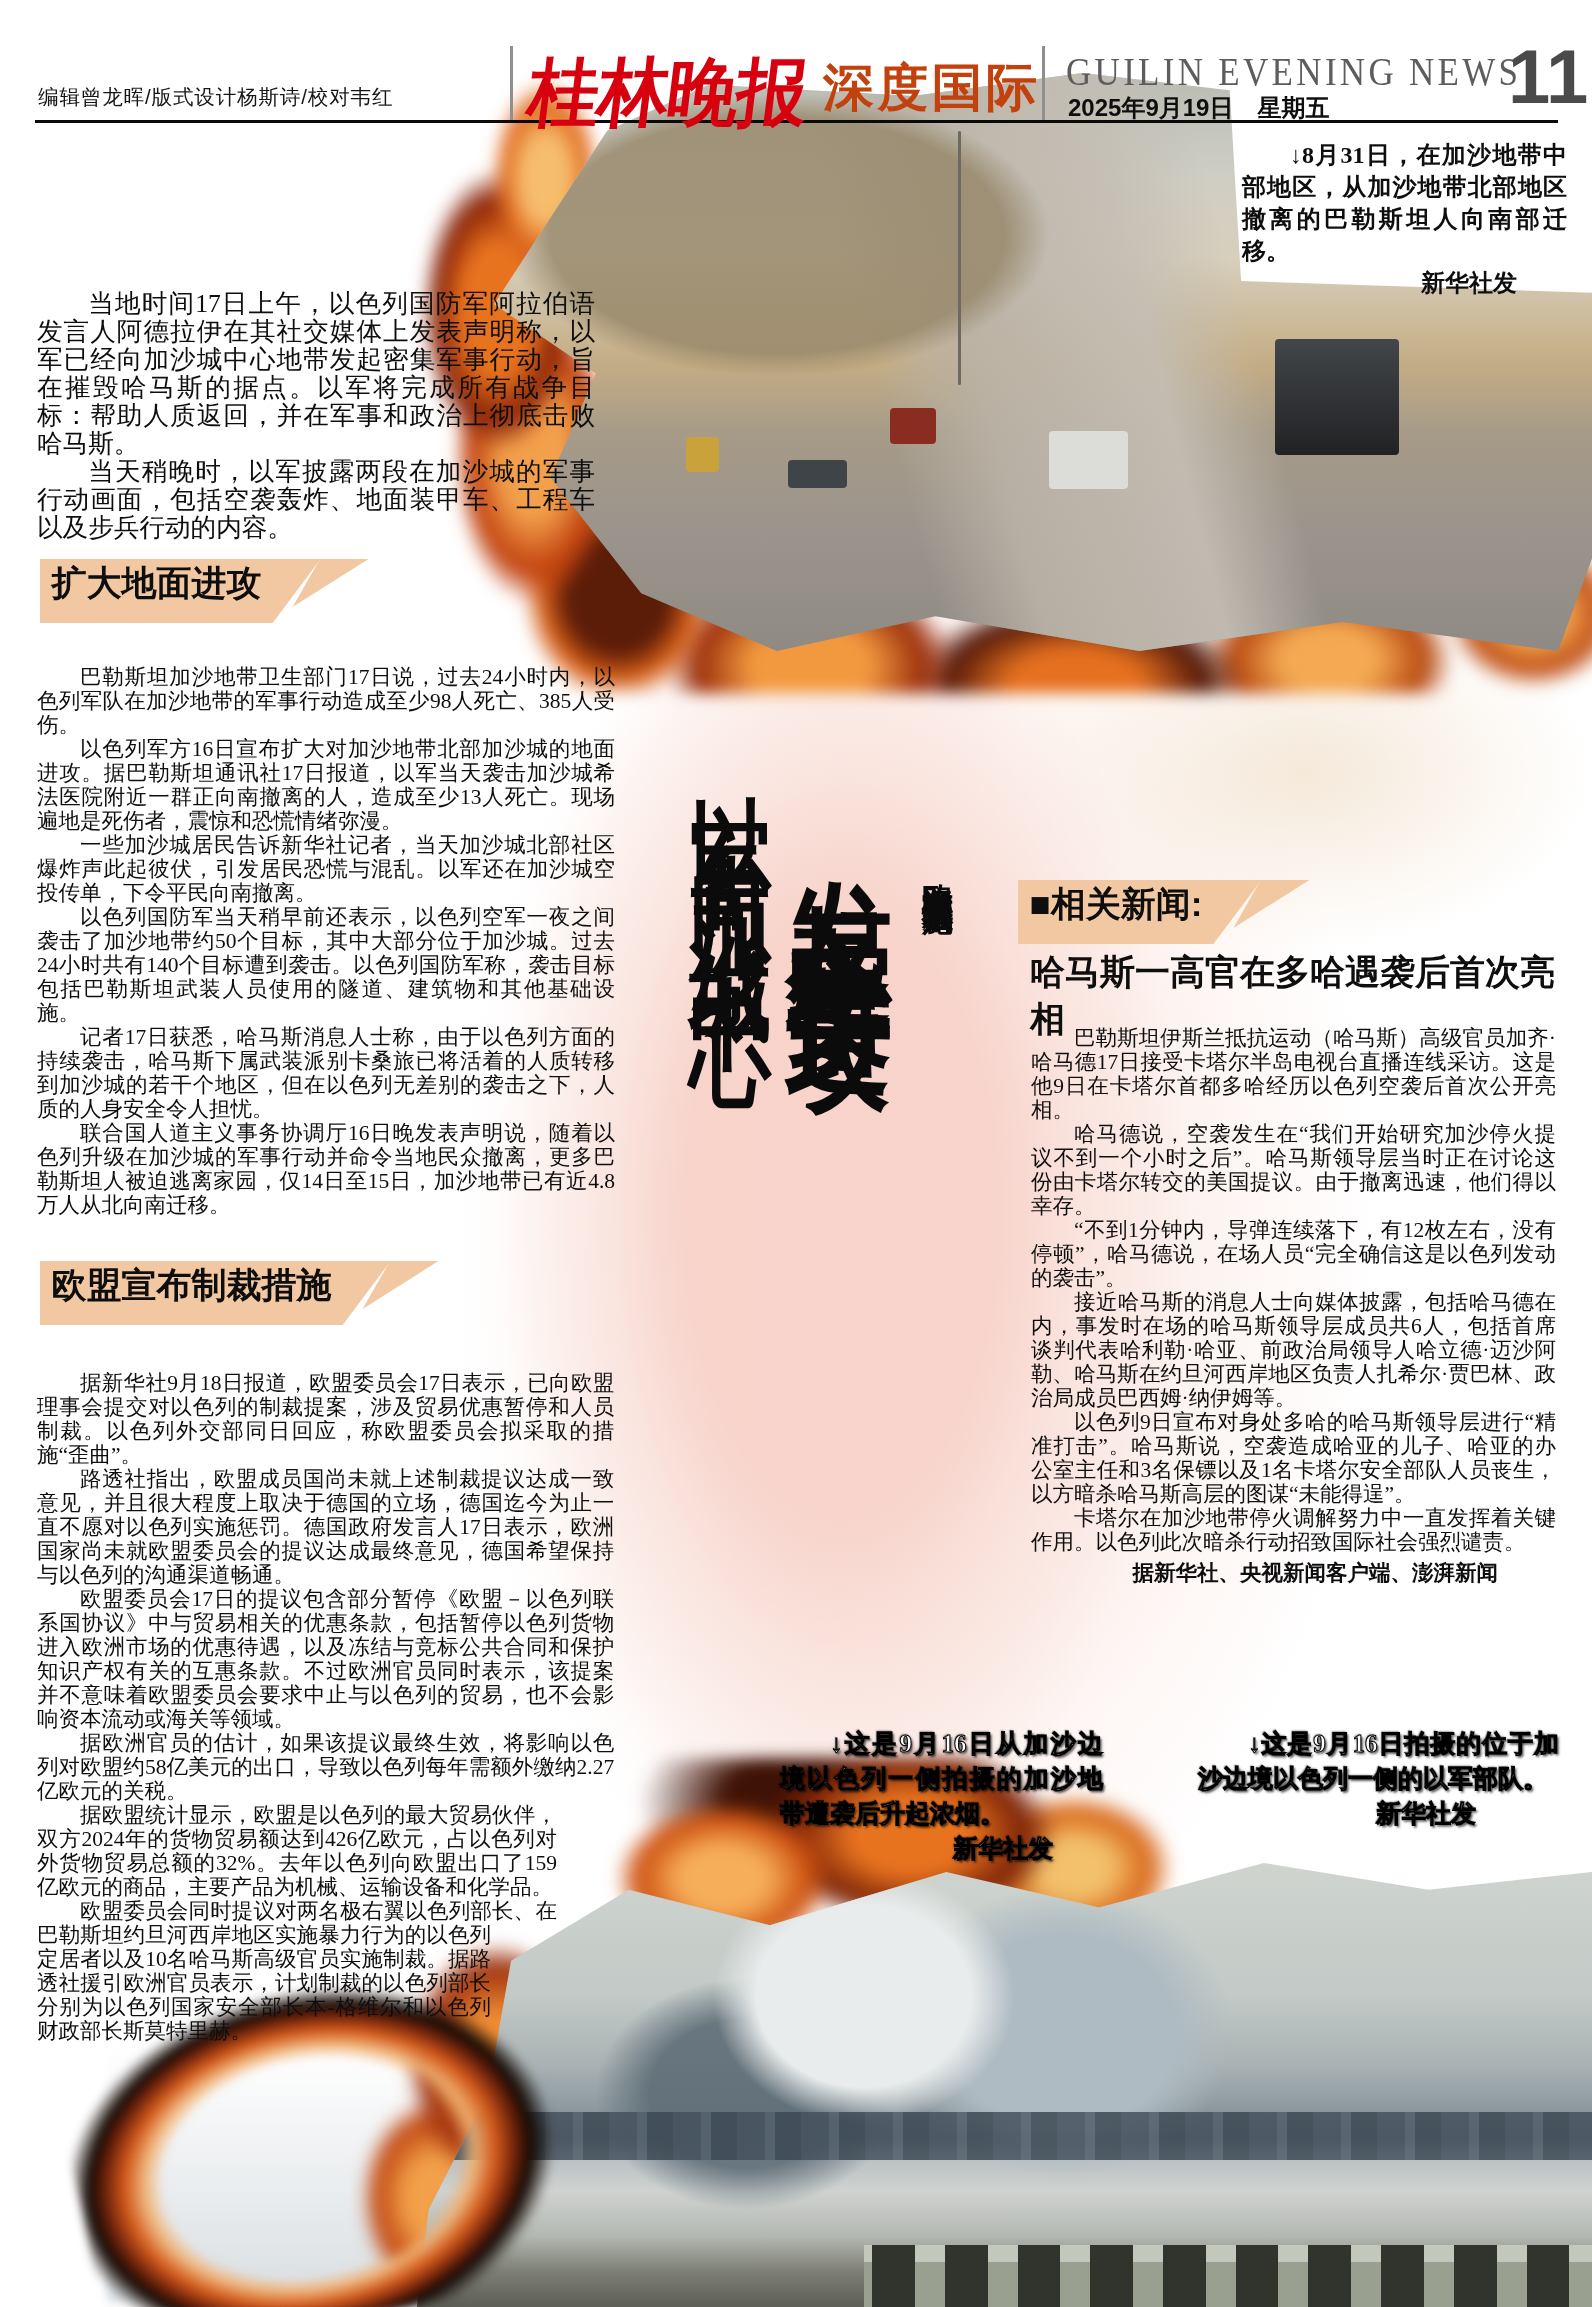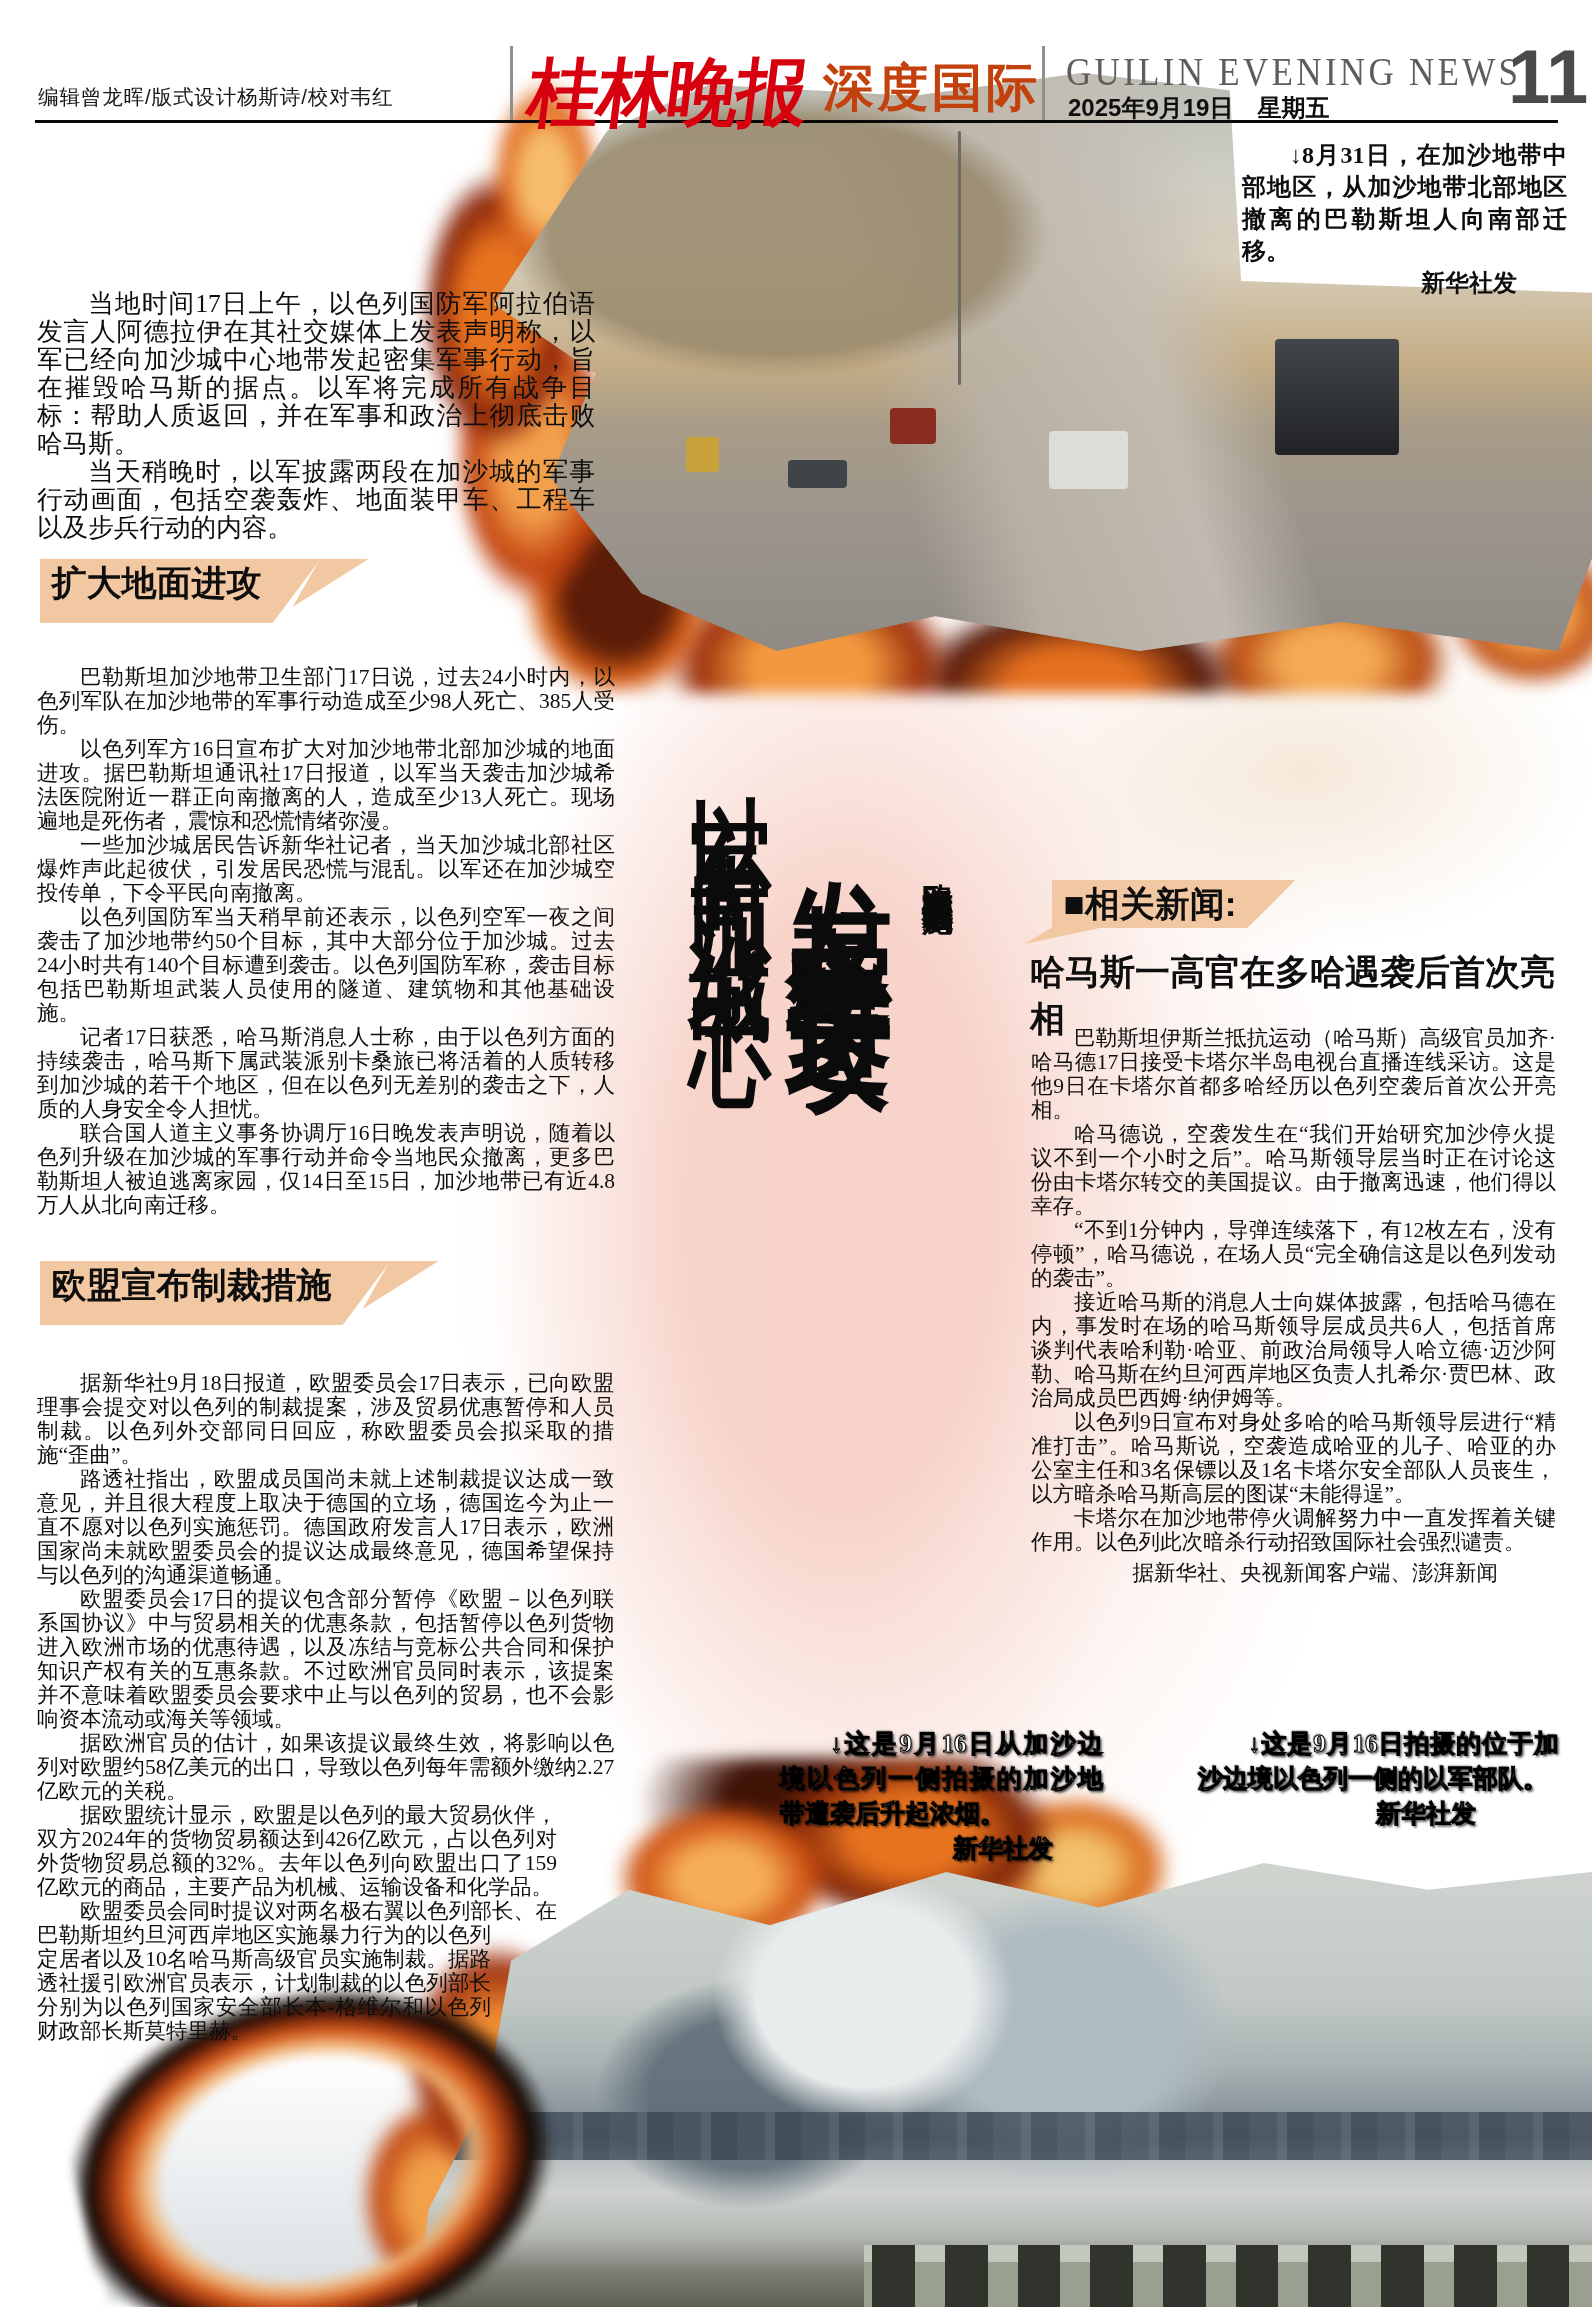--- a/index.html
+++ b/index.html
@@ -77,31 +77,31 @@
   .body-col{font-size:21.5px;line-height:24px;}
   .a1{left:37px;top:639px;width:578px;margin-top:26px;}
   .a2{left:37px;top:1371px;width:578px;}
   .fr{float:right;clear:right;}
 
   .banner{display:flex;align-items:stretch;height:64px;}
   .bnr-text{background:#f2c8a2;font-size:35px;font-weight:900;line-height:48px;padding:0 59px 0 11.6px;
     font-family:"Liberation Sans","DejaVu Sans",sans-serif;
     clip-path:polygon(0 0,100% 0,calc(100% - 48px) 100%,0 100%);}
   .bnr-tri{width:76px;height:48px;background:#f2c8a2;margin-left:-28px;clip-path:polygon(36% 0,100% 0,0 100%);}
-  .b1{left:40px;top:559px;} .b2{left:40px;top:1261px;} .b3{left:1052px;top:880px;flex-direction:column;}
+  .b1{left:40px;top:559px;} .b2{left:40px;top:1261px;} .b3{left:1018px;top:880px;}
 
   .vh{writing-mode:vertical-rl;font-family:"Liberation Sans","DejaVu Sans",sans-serif;font-weight:900;color:#0b0b0b;transform-origin:left top;}
   .vh1{left:691px;top:715px;font-size:99px;line-height:99px;letter-spacing:30px;transform:scaleX(.82);}
   .vh2{left:788px;top:782px;font-size:125px;line-height:125px;letter-spacing:22px;transform:scaleX(.85);}
   .vh3{left:921px;top:860px;font-size:31px;line-height:33px;letter-spacing:1.7px;font-weight:700;}
 
   .rel-title{left:1030px;top:949px;width:532px;font-size:35px;font-weight:900;
     font-family:"Liberation Sans","DejaVu Sans",sans-serif;}
   .rel-body{left:1031px;top:1026px;width:525px;}
-  .rel-src{font-weight:400;text-align:right;padding-right:58px;margin-top:6.6px;text-indent:0;}
+  .rel-src{font-weight:700;text-align:right;padding-right:58px;margin-top:6.6px;text-indent:0;}
 
   .cap-top{left:1242px;top:139px;width:325px;font-size:24px;line-height:32px;font-weight:600;}
   .cap-credit{text-align:right;padding-right:50px;text-indent:0;}
   .photocap{color:#fff;font-weight:700;font-size:25px;line-height:35px;
     -webkit-text-stroke:1px #000;text-shadow:1.7px 1.7px 2.5px rgba(0,0,0,.75),-0.8px -0.8px 1.7px rgba(0,0,0,.55);}
   .capL{left:780px;top:1726px;width:323px;}
   .capR{left:1198px;top:1726px;width:361px;}
 </style>
 </head>
 <body>

